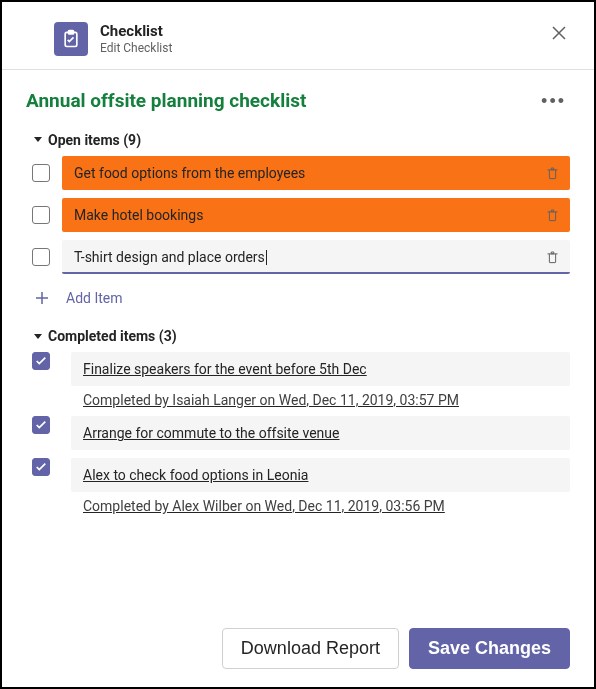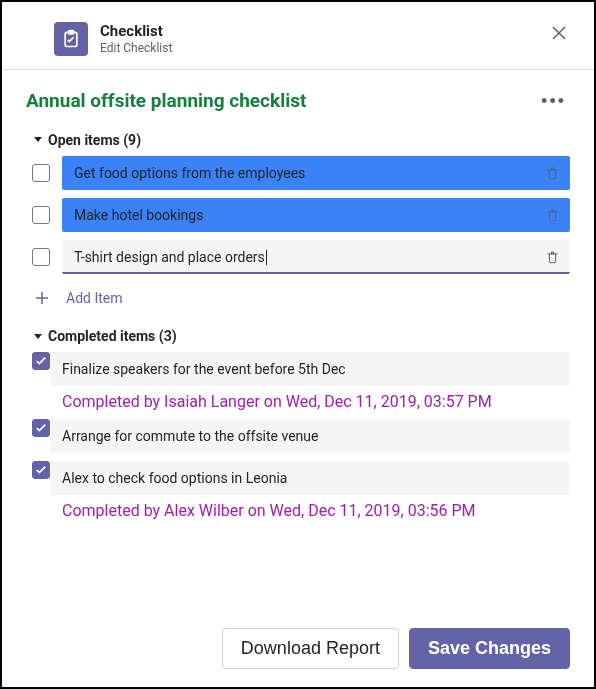--- a/index.html
+++ b/index.html
@@ -125,21 +125,21 @@
     justify-content: center;
     cursor: pointer;
   }
   .chk.checked {
     background: #6264a7;
     border-color: #6264a7;
   }
   .chk.checked svg { width: 12px; height: 12px; }
   .item-field {
     flex: 1;
-    background: #3b82f6;
+    background: #f97316;
     border: none;
     border-radius: 2px;
     padding: 9px 36px 9px 12px;
     font-size: 14px;
     color: #242424;
     position: relative;
   }
   .item-field.focused {
     background: #f5f5f5;
     border-bottom: 2px solid #6264a7;
@@ -180,35 +180,36 @@
     justify-content: center;
   }
   .plus svg { width: 14px; height: 14px; }
   .add-label {
     font-size: 14px;
     color: #6264a7;
   }
   .completed-item {
     display: flex;
     align-items: flex-start;
-    gap: 0;
+    gap: 21px;
     margin-bottom: 8px;
     padding-left: 6px;
+    text-decoration: underline;
   }
   .completed-body { flex: 1; }
   .completed-text {
     background: #f5f5f5;
     border-radius: 2px;
     padding: 9px 12px;
     font-size: 14px;
     color: #242424;
   }
   .completed-meta {
-    font-size: 16px;
-    color: #a21caf;
+    font-size: 14px;
+    color: #404040;
     padding: 6px 12px 0 12px;
   }
   .footer {
     margin-top: auto;
     display: flex;
     justify-content: flex-end;
     gap: 10px;
     padding-top: 16px;
   }
   .btn {

